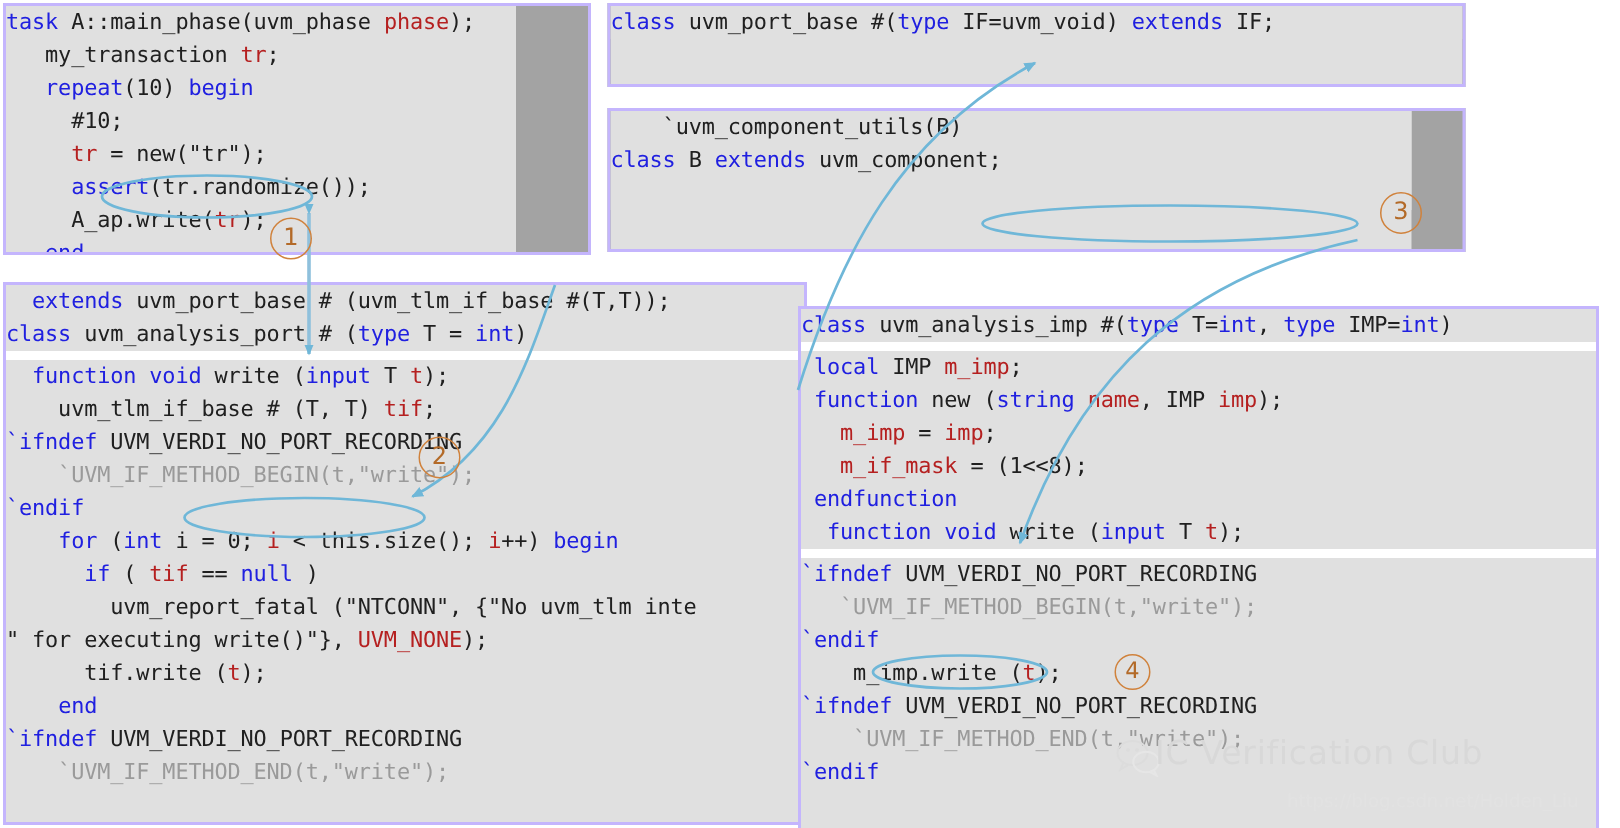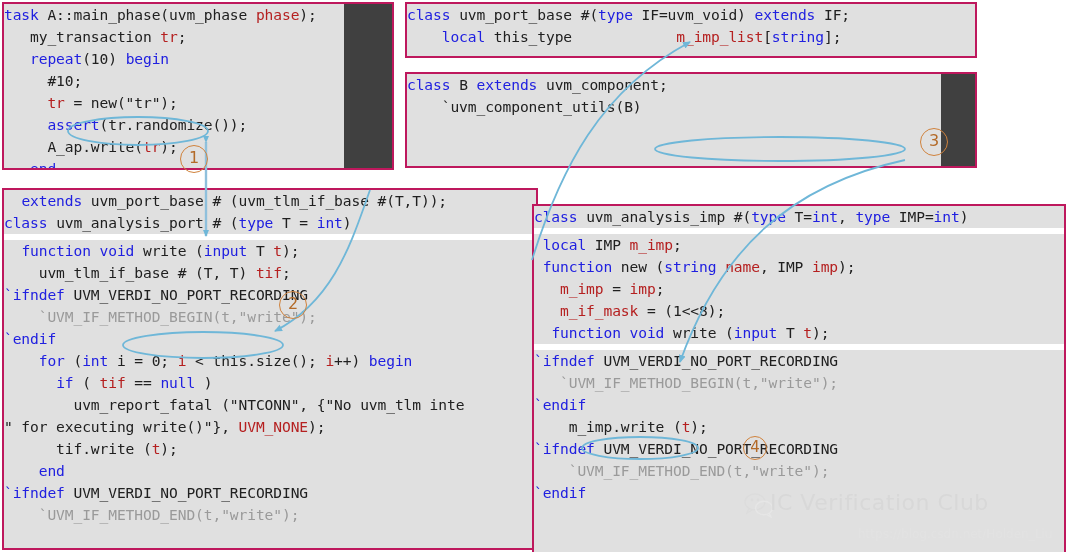--- a/index.html
+++ b/index.html
@@ -16,22 +16,22 @@
   }
   #root {
     position: absolute;
     inset: 0;
     width: 1080px;
     height: 552px;
   }
 
   .panel {
     position: absolute;
-    border: 2px solid #be185d;
-    background: #404040;
+    border: 2px solid #c4b5fd;
+    background: #a3a3a3;
     box-sizing: border-box;
     overflow: hidden;
   }
   .code {
     position: absolute;
     left: 0;
     top: 0;
     right: 0;
     bottom: 0;
     padding: 0;
@@ -145,30 +145,29 @@
           <div class="line hl"><span class="tx">     A_ap.write(</span><span class="id">tr</span><span class="tx">);</span></div>
           <div class="line hl"><span class="tx">   </span><span class="kw">end</span></div>
         </div>
     </div>
   </div>
 
   <div class="panel" id="panel-port-base">
     <div class="codewrap">
       <div class="code">
           <div class="line hl"><span class="kw">class </span><span class="tx">uvm_port_base #(</span><span class="kw">type</span><span class="tx"> IF=uvm_void) </span><span class="kw">extends</span><span class="tx"> IF;</span></div>
-          <div class="line hl"><span class="tx">    </span><span class="kw">local</span><span class="tx"> this_type            </span><span class="id">m_imp_list</span><span class="tx">[</span><span class="kw">string</span><span class="tx">];</span></div>
         </div>
     </div>
   </div>
 
   <div class="panel" id="panel-class-b">
     <div class="codewrap">
       <div class="code">
+          <div class="line hl"><span class="tx">    `uvm_component_utils(B)</span></div>
           <div class="line hl"><span class="kw">class </span><span class="tx">B </span><span class="kw">extends</span><span class="tx"> uvm_component;</span></div>
-          <div class="line hl"><span class="tx">    `uvm_component_utils(B)</span></div>
           <div class="line hl"><span class="tx"></span></div>
         </div>
     </div>
   </div>
 
   <div class="panel" id="panel-analysis-port">
     <div class="codewrap">
       <div class="code">
           <div class="line hl"><span class="tx">  </span><span class="kw">extends</span><span class="tx"> uvm_port_base # (uvm_tlm_if_base #(T,T));</span></div>
           <div class="line hl"><span class="kw">class </span><span class="tx">uvm_analysis_port # (</span><span class="kw">type</span><span class="tx"> T = </span><span class="kw">int</span><span class="tx">)</span></div>
@@ -193,20 +192,21 @@
 
   <div class="panel" id="panel-analysis-imp">
     <div class="codewrap">
       <div class="code">
           <div class="line hl"><span class="kw">class </span><span class="tx">uvm_analysis_imp #(</span><span class="kw">type</span><span class="tx"> T=</span><span class="kw">int</span><span class="tx">, </span><span class="kw">type</span><span class="tx"> IMP=</span><span class="kw">int</span><span class="tx">)</span></div>
           <div class="gapsm"></div>
           <div class="line hl"><span class="tx"> </span><span class="kw">local</span><span class="tx"> IMP </span><span class="id">m_imp</span><span class="tx">;</span></div>
           <div class="line hl"><span class="tx"> </span><span class="kw">function</span><span class="tx"> new (</span><span class="kw">string</span><span class="tx"> </span><span class="id">name</span><span class="tx">, IMP </span><span class="id">imp</span><span class="tx">);</span></div>
           <div class="line hl"><span class="tx">   </span><span class="id">m_imp</span><span class="tx"> = </span><span class="id">imp</span><span class="tx">;</span></div>
           <div class="line hl"><span class="tx">   </span><span class="id">m_if_mask</span><span class="tx"> = (1&lt;&lt;8);</span></div>
+          <div class="line hl"><span class="tx"> </span><span class="kw">endfunction</span></div>
           <div class="line hl"><span class="tx">  </span><span class="kw">function void</span><span class="tx"> write (</span><span class="kw">input</span><span class="tx"> T </span><span class="id">t</span><span class="tx">);</span></div>
           <div class="gapsm"></div>
           <div class="line hl"><span class="kw">`ifndef</span><span class="tx"> UVM_VERDI_NO_PORT_RECORDING</span></div>
           <div class="line hl"><span class="gy">   `UVM_IF_METHOD_BEGIN(t,"write");</span></div>
           <div class="line hl"><span class="kw">`endif</span></div>
           <div class="line hl"><span class="tx">    m_imp.write (</span><span class="id">t</span><span class="tx">);</span></div>
           <div class="line hl"><span class="kw">`ifndef</span><span class="tx"> UVM_VERDI_NO_PORT_RECORDING</span></div>
           <div class="line hl"><span class="gy">    `UVM_IF_METHOD_END(t,"write");</span></div>
           <div class="line hl"><span class="kw">`endif</span></div>
         </div>

